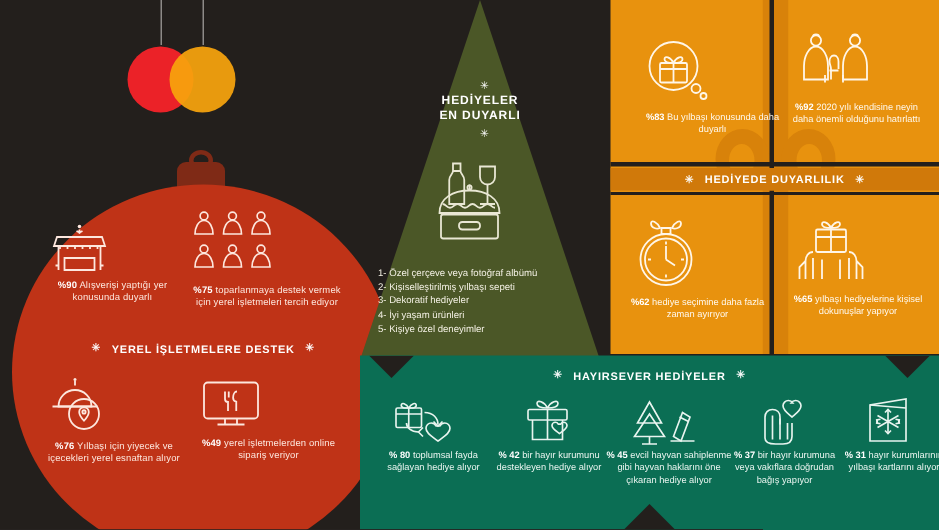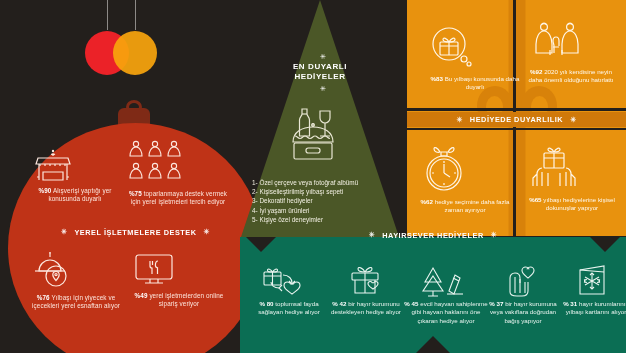--- a/index.html
+++ b/index.html
@@ -131,21 +131,21 @@
     position: absolute; top: 0; width: 30px; height: 15px; background: #231f1c;
     clip-path: polygon(0 0, 100% 0, 50% 100%);
   }
   #teal .notch.l { left: 6px; }
   #teal .notch.r { right: 6px; }
   #teal .notch-bot {
     position: absolute; bottom: 0; left: 50%; transform: translateX(-50%);
     width: 34px; height: 17px; background: #231f1c;
     clip-path: polygon(0 100%, 100% 100%, 50% 0);
   }
-  #banner-charity { left: 240px; top: 228px; width: 386px; height: 14px; }
+  #banner-charity { left: 240px; top: 243px; width: 386px; height: 14px; }
 
   .tstat { position: absolute; text-align: center; width: 78px; top: 300px; }
   .tstat .txt { font-size: 6.2px; line-height: 8.3px; color: #eaf5f0; }
   .tstat .txt b { font-weight: bold; color: #ffffff; }
   .ticon { position: absolute; top: 264px; }
 
   svg { display: block; }
 </style>
 </head>
 <body>
@@ -244,22 +244,22 @@
       <div class="txt">
         <b>%49</b>
         <span>yerel işletmelerden online sipariş veriyor</span>
       </div>
     </div>
   </div>
 
   <div id="tree"></div>
   <span class="ast-top" style="position:absolute;left:320px;top:53px;color:#fff;font-size:7px;">✳</span>
   <div id="tree-title">
+    <div>HEDİYELER</div>
     <div>EN DUYARLI</div>
-    <div>HEDİYELER</div>
   </div>
   <span class="ast-bot" style="position:absolute;left:320px;top:85px;color:#fff;font-size:7px;">✳</span>
 
   <div id="tree-icon">
     <svg width="62" height="62" viewBox="0 0 62 62" fill="none" stroke="#e9e7d4" stroke-width="1.2">
       <path d="M20 6h5v5c0 2 2.5 3 2.5 6v16h-10V17c0-3 2.5-4 2.5-6z"></path>
       <path d="M20 11h5"></path>
       <path d="M38 8h10v7a5 5 0 0 1-5 5 5 5 0 0 1-5-5z"></path>
       <path d="M43 20v13M38 33h10"></path>
       <path d="M11 39c0-10 9-15 20-15s20 5 20 15z"></path>

